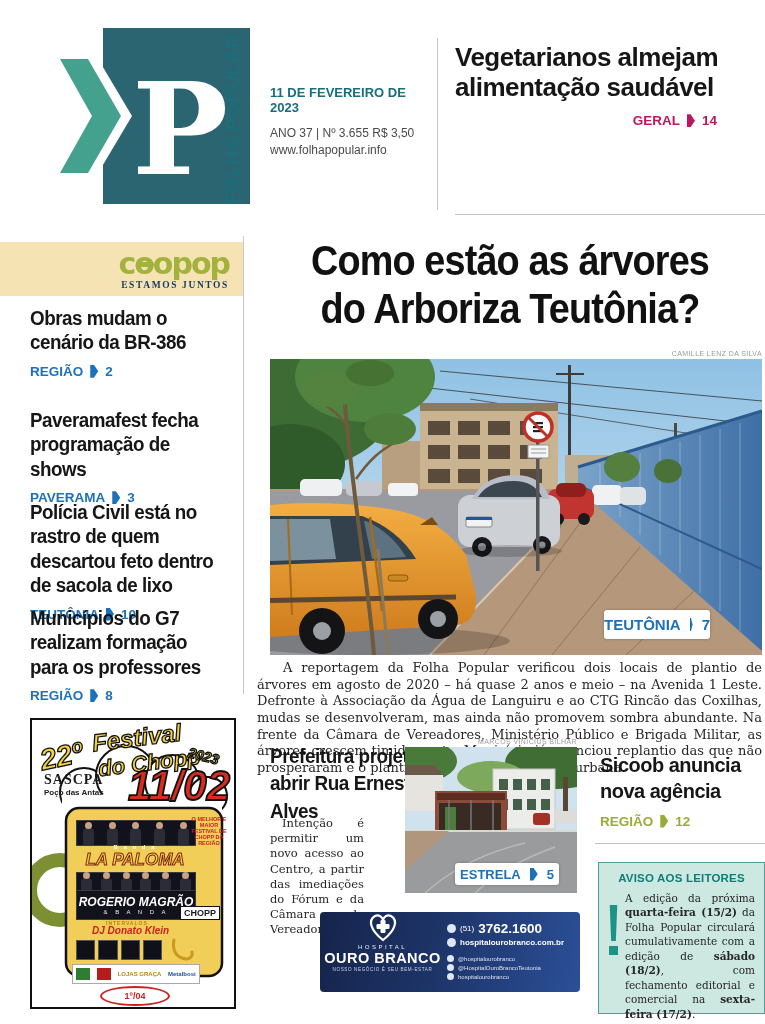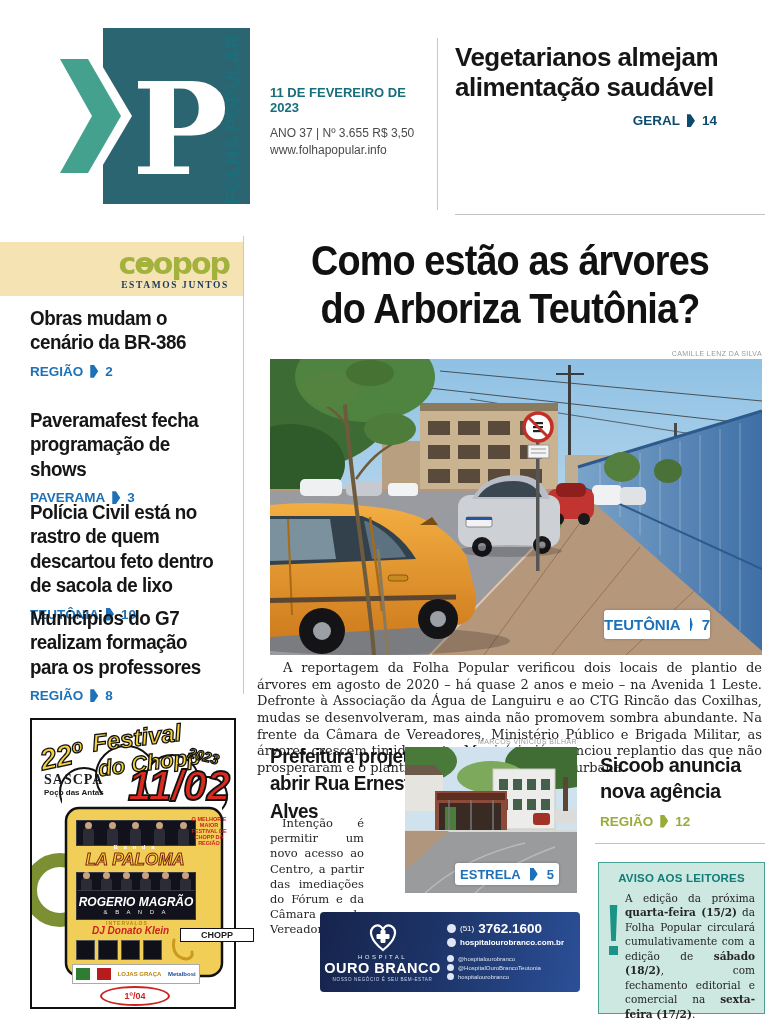--- a/index.html
+++ b/index.html
@@ -21,21 +21,21 @@
   .site{font-size:12px;color:#4a4a4a;margin-top:3px;}
   .vline{width:1px;background:#c9c9c9;}
   .hline{height:1px;background:#c2c2c2;}
 
   
   .headline{font-weight:800;color:#161616;letter-spacing:-.5px;}
   .serif{font-family:"DejaVu Serif","Liberation Serif",serif;color:#262626;text-align:justify;}
   .tagrow{font-weight:800;font-size:13.5px;letter-spacing:0;display:flex;align-items:center;gap:7px;}
   .arrow{display:inline-block;width:8px;height:13px;background:currentColor;
     clip-path:polygon(0 0,45% 0,100% 50%,45% 100%,0 100%);}
-  .blue{color:#1d71b8;} .magenta{color:#0c4a6e;} .olive{color:#9aab39;}
+  .blue{color:#1d71b8;} .magenta{color:#be185d;} .olive{color:#9aab39;}
   .credit{font-size:7px;color:#9a9a9a;letter-spacing:.4px;text-align:right;}
 
   .photo-badge{
     position:absolute;background:#fff;border-radius:3px;color:#1d71b8;
     font-weight:800;display:flex;align-items:center;gap:9px;justify-content:center;
     box-shadow:0 0 3px rgba(0,0,0,.25);
   }
 
   
   .coopop{background:#f5e3b3;display:flex;flex-direction:column;align-items:flex-end;
@@ -68,21 +68,21 @@
   .outline-y{color:#f6d23e;-webkit-text-stroke:1.3px #111;font-style:italic;}
   .outline-r{color:#d92b20;-webkit-text-stroke:1.8px #111;font-style:italic;}
   .strip{position:absolute;background:#12121c;border:1px solid #3a3a44;}
   .heads{display:flex;justify-content:space-around;align-items:flex-end;height:100%;}
   .head{width:11px;height:70%;background:#2c2c38;border-radius:4px 4px 0 0;position:relative;}
   .head:before{content:"";position:absolute;top:-6px;left:2px;width:7px;height:7px;border-radius:50%;background:#c9a183;}
 
   
   .hosp{background:linear-gradient(100deg,#16244c 0%,#1d3468 45%,#2b4f97 100%);
     border-radius:4px;display:flex;color:#fff;box-sizing:border-box;}
-  .hosp-left{width:125px;display:flex;flex-direction:column;align-items:center;justify-content:center;}
+  .hosp-left{width:125px;display:flex;flex-direction:column;align-items:center;}
   .hosp-right{flex:1;padding:9px 6px 6px 2px;}
   .hosp-name-top{font-size:6px;letter-spacing:2.5px;margin-top:2px;color:#e8edf8;}
   .hosp-name{font-size:14.5px;font-weight:800;letter-spacing:.5px;}
   .hosp-tag{font-size:4.6px;letter-spacing:.6px;color:#c9d4ea;margin-top:1px;}
   .hrow{display:flex;align-items:center;gap:4px;}
   .hicon{width:9px;height:9px;border-radius:50%;background:#dfe6f4;flex:0 0 auto;}
   .hphone{font-size:13.5px;font-weight:800;}
   .hsmall{font-size:8px;font-weight:700;}
   .hsoc{font-size:6px;color:#dbe3f2;}
 </style>
@@ -346,21 +346,21 @@
         <span class="head"></span>
         <span class="head"></span>
       </div>
   </div>
   <div class="strip" style="left:44px;top:170px;width:118px;height:28px;display:flex;flex-direction:column;align-items:center;justify-content:center">
     <div style="font-size:12px;font-weight:800;color:#fff;font-style:italic;white-space:nowrap">ROGERIO MAGRÃO</div>
     <div style="font-size:6px;color:#e8e8e8;letter-spacing:3px">&amp; B A N D A</div>
   </div>
   <div class="t" style="left:74px;top:200px;font-size:5px;color:#b8860b;letter-spacing:1px">INTERVALOS</div>
   <div class="t" style="left:60px;top:205px;font-size:10px;color:#c22;font-style:italic">DJ Donato Klein</div>
-  <div class="t" style="left:148px;top:208px;font-size:9px;background:#fff;border:1.5px solid #111;padding:1px 20px">CHOPP</div>
+  <div class="t" style="left:148px;top:186px;font-size:9px;background:#fff;border:1.5px solid #111;padding:1px 3px">CHOPP</div>
   <div class="strip" style="left:44px;top:220px;width:86px;height:20px;background:none;border:none;display:flex;gap:3px">
     <span style="flex:1;background:#101018;border:1px solid #555"></span>
     <span style="flex:1;background:#101018;border:1px solid #555"></span>
     <span style="flex:1;background:#101018;border:1px solid #555"></span>
     <span style="flex:1;background:#101018;border:1px solid #555"></span>
   </div>
   <svg class="abs" style="left:136px;top:218px" width="28" height="24" viewBox="0 0 28 24">
     <path d="M6,2 C4,12 8,20 18,21 C23,21 25,17 24,14" stroke="#c99a1e" stroke-width="3" fill="none" stroke-linecap="round"></path>
   </svg>
   <div class="abs" style="left:40px;top:244px;width:126px;height:18px;background:#fff;border:1px solid #aaa;display:flex;align-items:center;justify-content:space-around">

